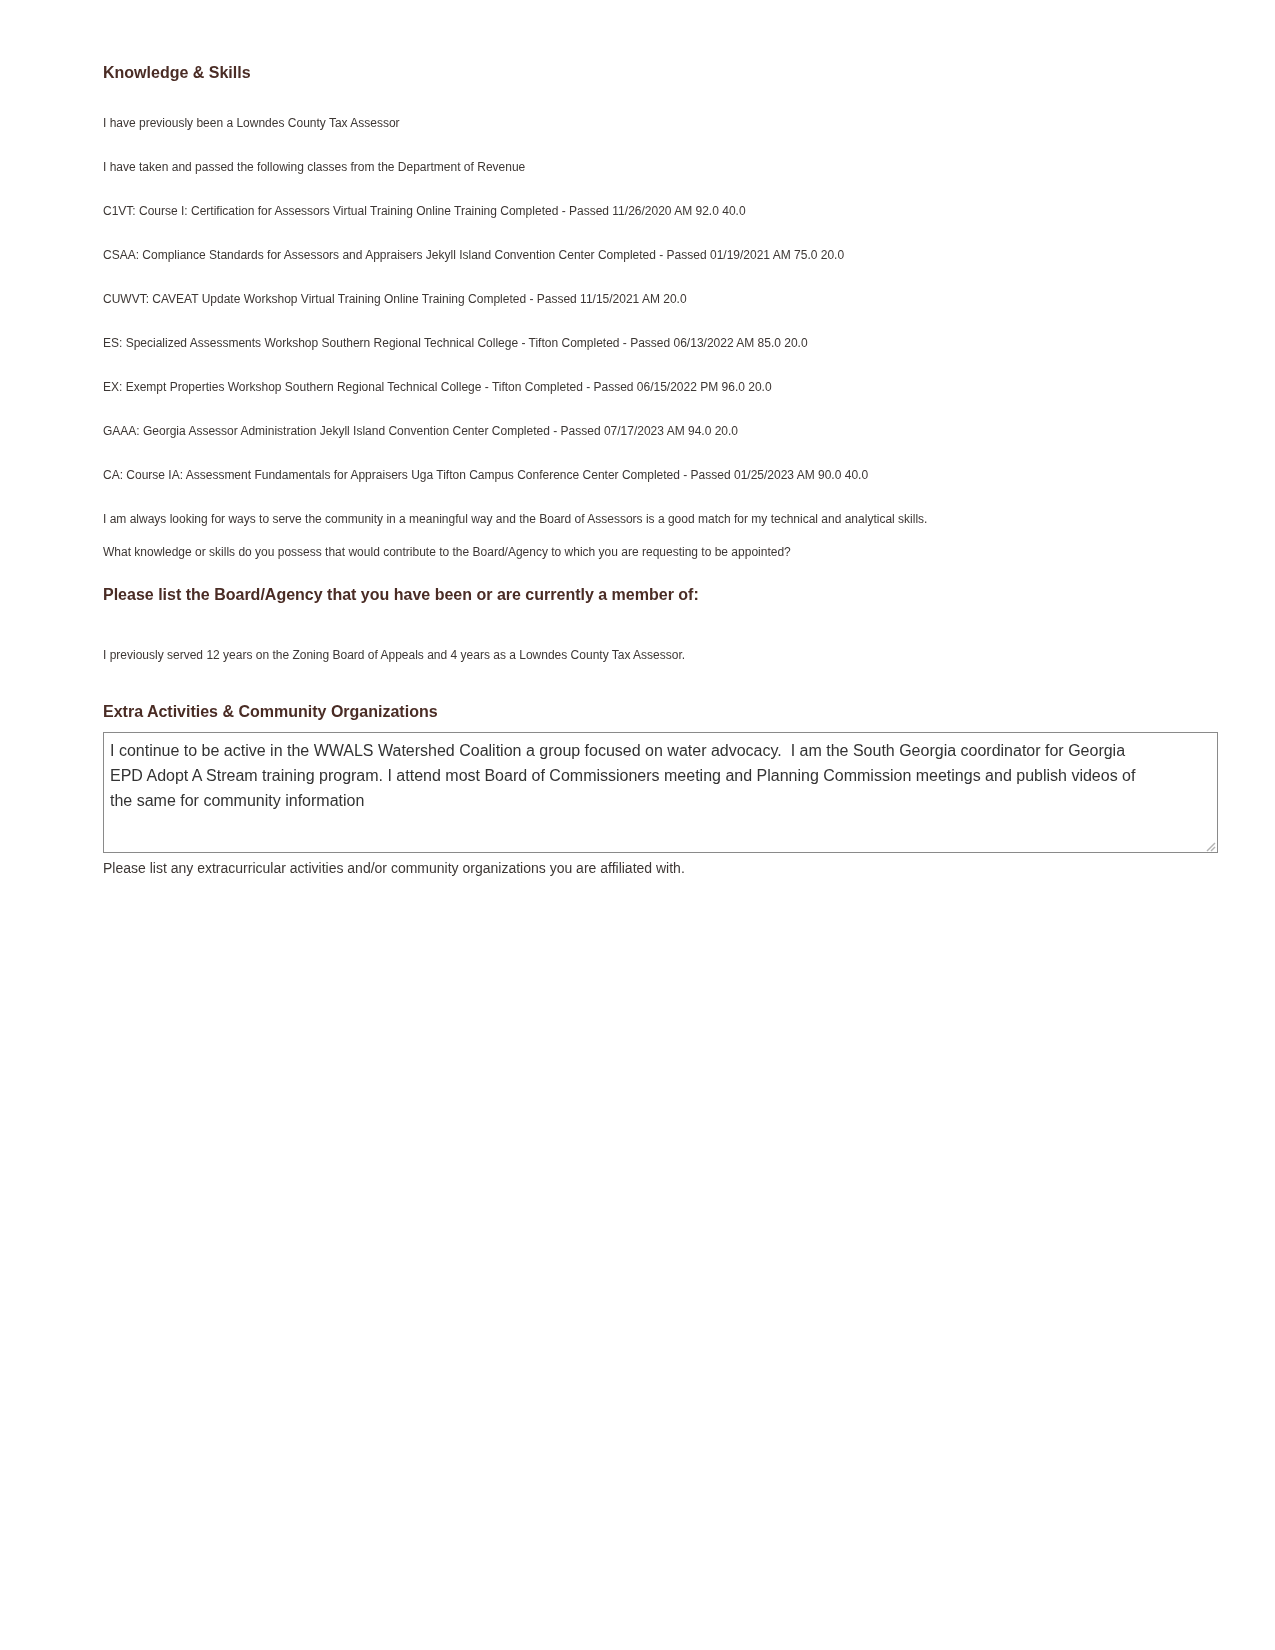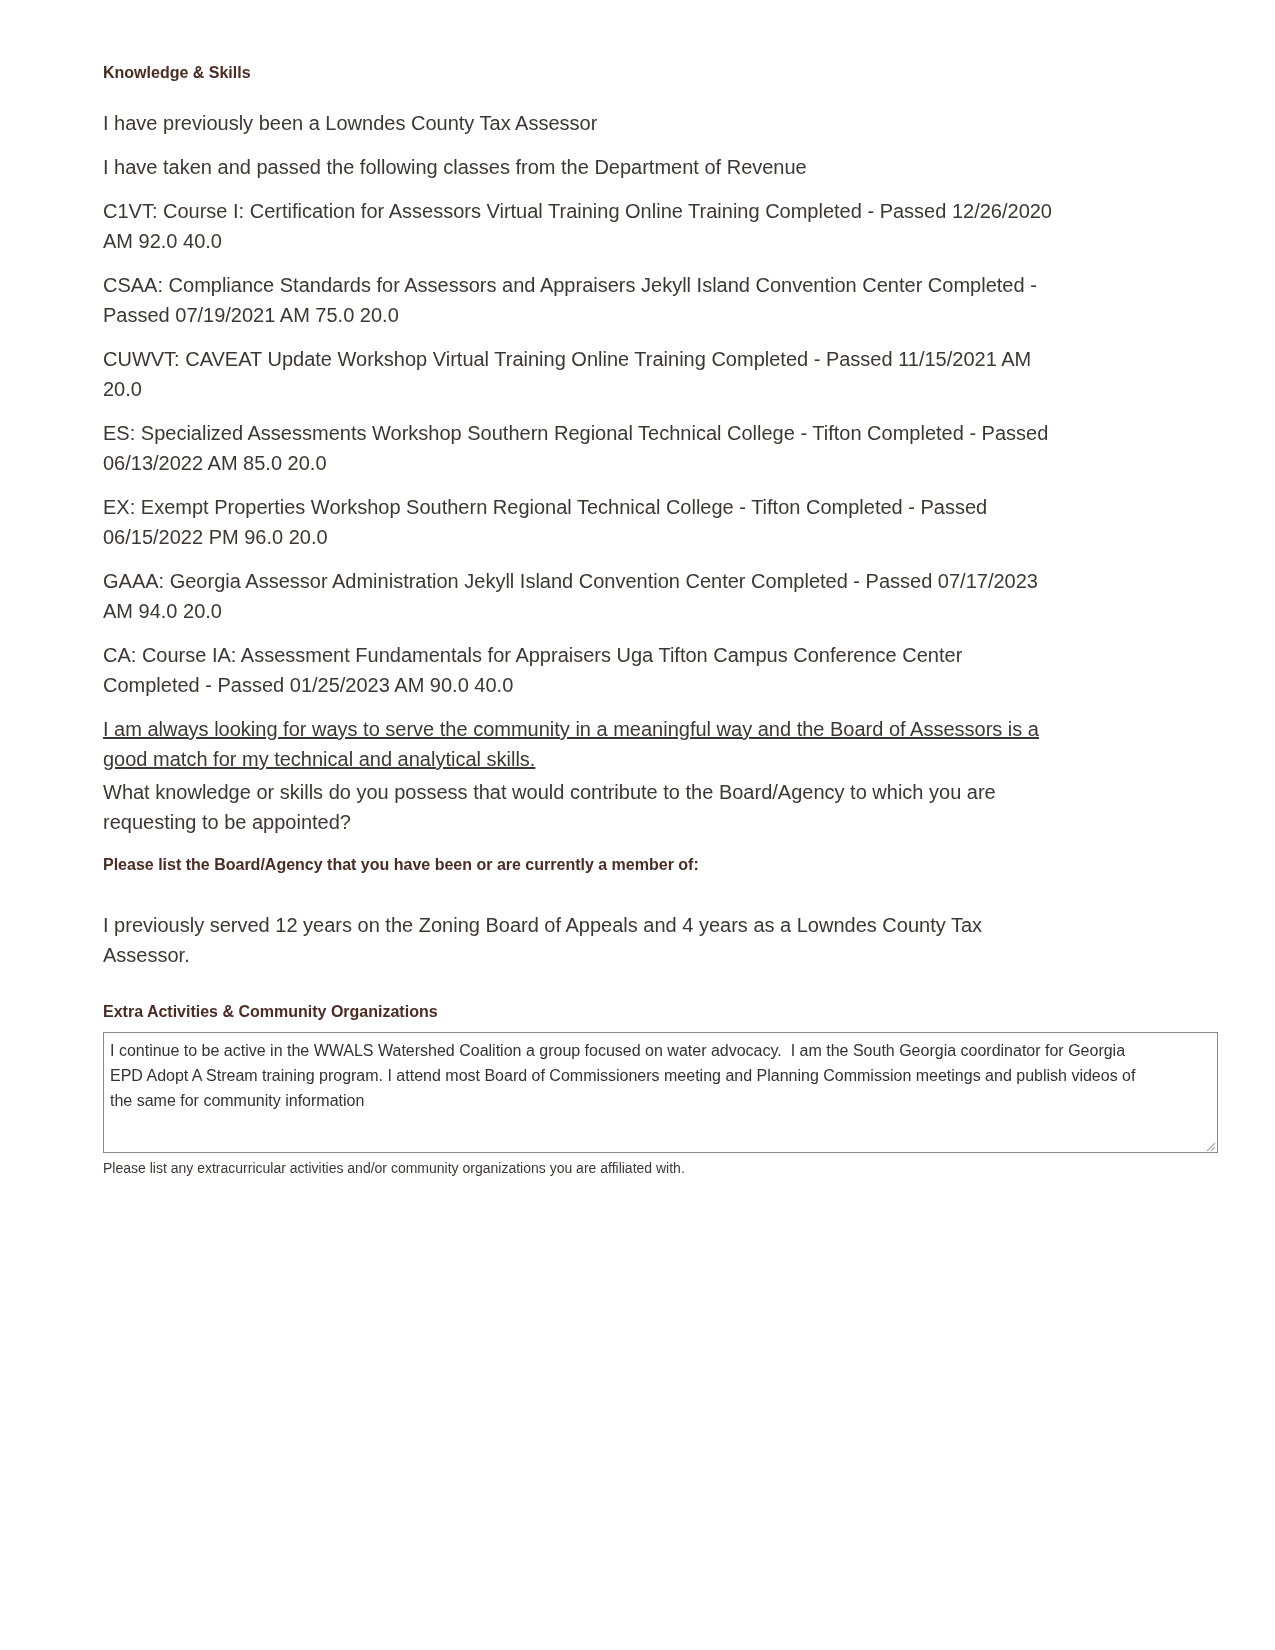--- a/index.html
+++ b/index.html
@@ -24,28 +24,27 @@
     color: #4a2c25;
     margin: 0 0 25px 0;
   }
   h2.board-heading {
     margin: 18px 0 35px 0;
   }
   h2.extra-heading {
     margin: 32px 0 10px 0;
   }
   p.body-text {
-    font-size: 20px;
+    font-size: 12px;
     line-height: 30px;
     margin: 0 0 14px 0;
     max-width: 1012px;
   }
   p.tight {
     margin-bottom: 3px;
-    text-decoration: underline;
   }
   .textarea-wrap {
     position: relative;
     width: 1115px;
   }
   textarea.extra-textarea {
     display: block;
     box-sizing: border-box;
     width: 1115px;
     height: 121px;
@@ -82,23 +81,23 @@
 <body>
 
 <div class="page">
 
   <h2 class="section-heading">Knowledge &amp; Skills</h2>
 
   <p class="body-text">I have previously been a Lowndes County Tax Assessor</p>
 
   <p class="body-text">I have taken and passed the following classes from the Department of Revenue</p>
 
-  <p class="body-text">C1VT: Course I: Certification for Assessors Virtual Training Online Training Completed - Passed 12/26/2020 AM 92.0 40.0</p>
+  <p class="body-text">C1VT: Course I: Certification for Assessors Virtual Training Online Training Completed - Passed 11/26/2020 AM 92.0 40.0</p>
 
-  <p class="body-text">CSAA: Compliance Standards for Assessors and Appraisers Jekyll Island Convention Center Completed - Passed 07/19/2021 AM 75.0 20.0</p>
+  <p class="body-text">CSAA: Compliance Standards for Assessors and Appraisers Jekyll Island Convention Center Completed - Passed 01/19/2021 AM 75.0 20.0</p>
 
   <p class="body-text">CUWVT: CAVEAT Update Workshop Virtual Training Online Training Completed - Passed 11/15/2021 AM 20.0</p>
 
   <p class="body-text">ES: Specialized Assessments Workshop Southern Regional Technical College - Tifton Completed - Passed 06/13/2022 AM 85.0 20.0</p>
 
   <p class="body-text">EX: Exempt Properties Workshop Southern Regional Technical College - Tifton Completed - Passed 06/15/2022 PM 96.0 20.0</p>
 
   <p class="body-text">GAAA: Georgia Assessor Administration Jekyll Island Convention Center Completed - Passed 07/17/2023 AM 94.0 20.0</p>
 
   <p class="body-text">CA: Course IA: Assessment Fundamentals for Appraisers Uga Tifton Campus Conference Center Completed - Passed 01/25/2023 AM 90.0 40.0</p>

